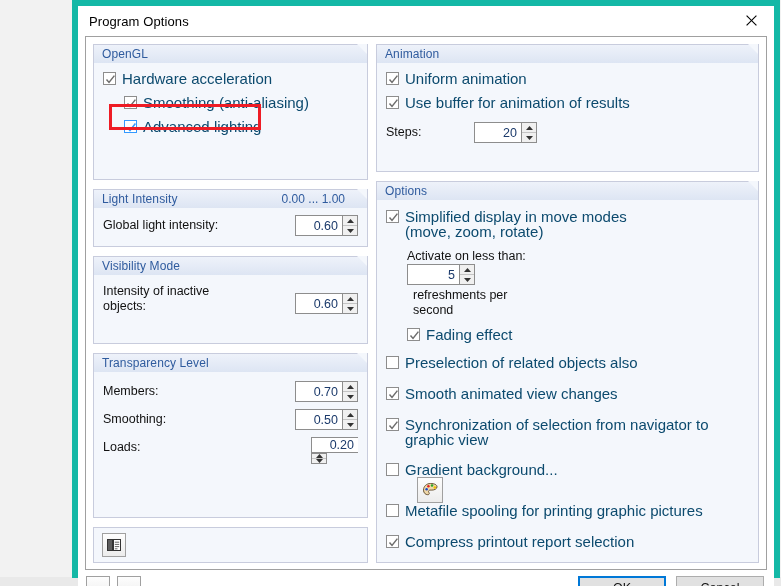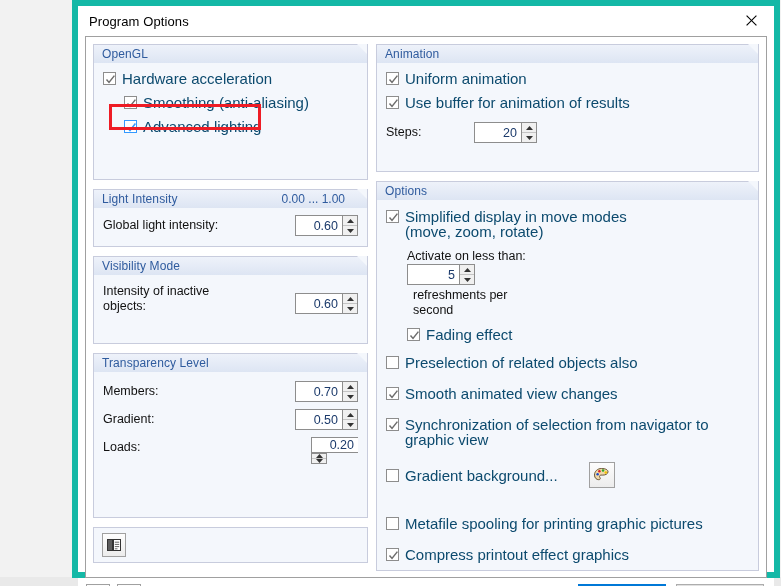--- a/index.html
+++ b/index.html
@@ -372,21 +372,21 @@
                 <span class="spin-btn">
                   <svg width="7" height="4" viewBox="0 0 7 4">
                       <polygon points="0,0 7,0 3.5,4" fill="#333"></polygon>
                     </svg>
                 </span>
               </span>
             </span>
           </div>
 
           <div class="field-row" style="margin-bottom:7px;">
-            <span class="field-label">Gradient:</span>
+            <span class="field-label">Smoothing:</span>
             <span class="spin" style="margin-left:auto;">
               <span class="spin-input">0.50</span>
               <span class="spin-btns">
                 <span class="spin-btn">
                   <svg width="7" height="4" viewBox="0 0 7 4">
                       <polygon points="3.5,0 7,4 0,4" fill="#333"></polygon>
                     </svg>
                 </span>
                 <span class="spin-btn">
                   <svg width="7" height="4" viewBox="0 0 7 4">
@@ -550,21 +550,21 @@
 
           <div class="row" style="margin-bottom:15px;">
             <span class="cb">
               <svg width="11" height="11" viewBox="0 0 11 11">
                 <polyline points="1.5,5.6 4,8.4 9.4,1.6" fill="none" stroke="#6d6d6d" stroke-width="1.5"></polyline>
               </svg>
             </span>
             <span class="cb-label">Synchronization of selection from navigator to graphic view</span>
           </div>
 
-          <div style="display:flex; align-items:center; margin-bottom:28px;">
+          <div style="display:flex; margin-bottom:0;flex-direction:column;">
             <div class="row">
               <span class="cb"></span>
               <span class="cb-label">Gradient background...</span>
             </div>
             <div class="iconbtn lg" style="margin-left:31px;">
               <svg width="17" height="17" viewBox="0 0 17 17">
                 <path d="M8.5 1.5C4.6 1.5 1.5 4.2 1.5 8.1c0 2.9 2.1 4.6 4.2 4.6 1.2 0 1.6-.6 1.6-1.2 0-.9-.8-1.1-.8-2 0-.8.7-1.4 1.6-1.4h1.7c2.9 0 5.2-1.3 5.2-3.3 0-2.1-2.6-3.3-6.5-3.3z" fill="#f0d8a8" stroke="#6b5535" stroke-width="1"></path>
                 <circle cx="4.6" cy="7.2" r="1.25" fill="#1b48c9"></circle>
                 <circle cx="6.4" cy="4.2" r="1.25" fill="#e02020"></circle>
                 <circle cx="10.0" cy="3.6" r="1.25" fill="#2aa82a"></circle>
@@ -577,21 +577,21 @@
             <span class="cb"></span>
             <span class="cb-label">Metafile spooling for printing graphic pictures</span>
           </div>
 
           <div class="row">
             <span class="cb">
               <svg width="11" height="11" viewBox="0 0 11 11">
                 <polyline points="1.5,5.6 4,8.4 9.4,1.6" fill="none" stroke="#6d6d6d" stroke-width="1.5"></polyline>
               </svg>
             </span>
-            <span class="cb-label">Compress printout effect graphics</span>
+            <span class="cb-label">Compress printout report selection</span>
           </div>
 
         </div>
       </div>
 
     </div>
   </div>
 
   <div class="footer">
     <div class="footer-left">

